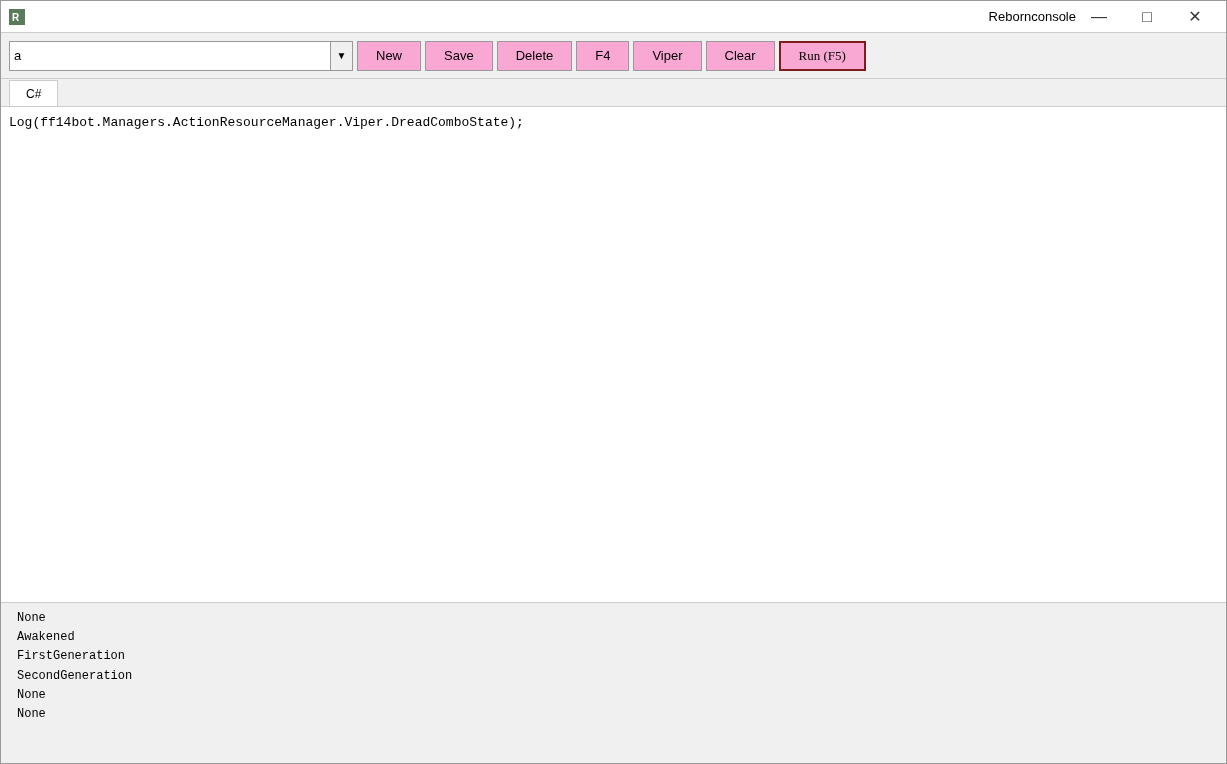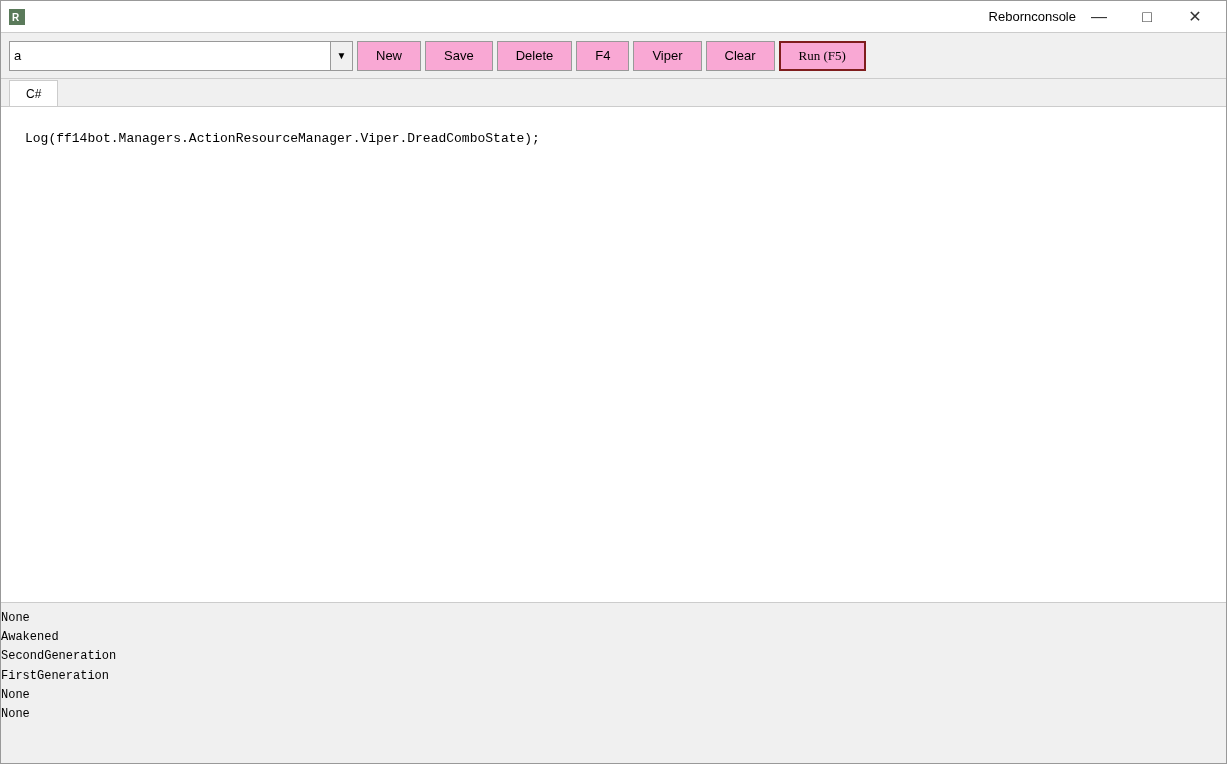--- a/index.html
+++ b/index.html
@@ -160,36 +160,36 @@
 
     .tab.active {
       background: white;
       border-top: 1px solid #ccc;
     }
 
     .code-editor-area {
       flex: 1;
       background: white;
       border-bottom: 1px solid #ccc;
-      padding: 24px;
+      padding: 8px;
       font-family: 'Courier New', Consolas, monospace;
       font-size: 13px;
       overflow: auto;
       min-height: 0;
     }
 
     .code-line {
       white-space: pre;
       color: #000;
     }
 
     .output-area {
       height: 160px;
       background: #f0f0f0;
-      padding: 6px 0;
+      padding: 6px 16px;
       font-family: 'Courier New', Consolas, monospace;
       font-size: 12px;
       overflow-y: auto;
       flex-shrink: 0;
     }
 
     .output-line {
       line-height: 1.6;
       color: #000;
       white-space: pre;
@@ -235,19 +235,19 @@
     </div>
   </div>
 
   <div class="code-editor-area">
     <div class="code-line"><span>Log(ff14bot.Managers.ActionResourceManager.Viper.DreadComboState);</span></div>
   </div>
 
   <div class="output-area" id="output-container">
   <div class="output-line">None</div>
       <div class="output-line">Awakened</div>
+      <div class="output-line">FirstGeneration</div>
       <div class="output-line">SecondGeneration</div>
-      <div class="output-line">FirstGeneration</div>
       <div class="output-line">None</div>
       <div class="output-line">None</div>
     </div>
 
 </div>
 
 </body></html>

